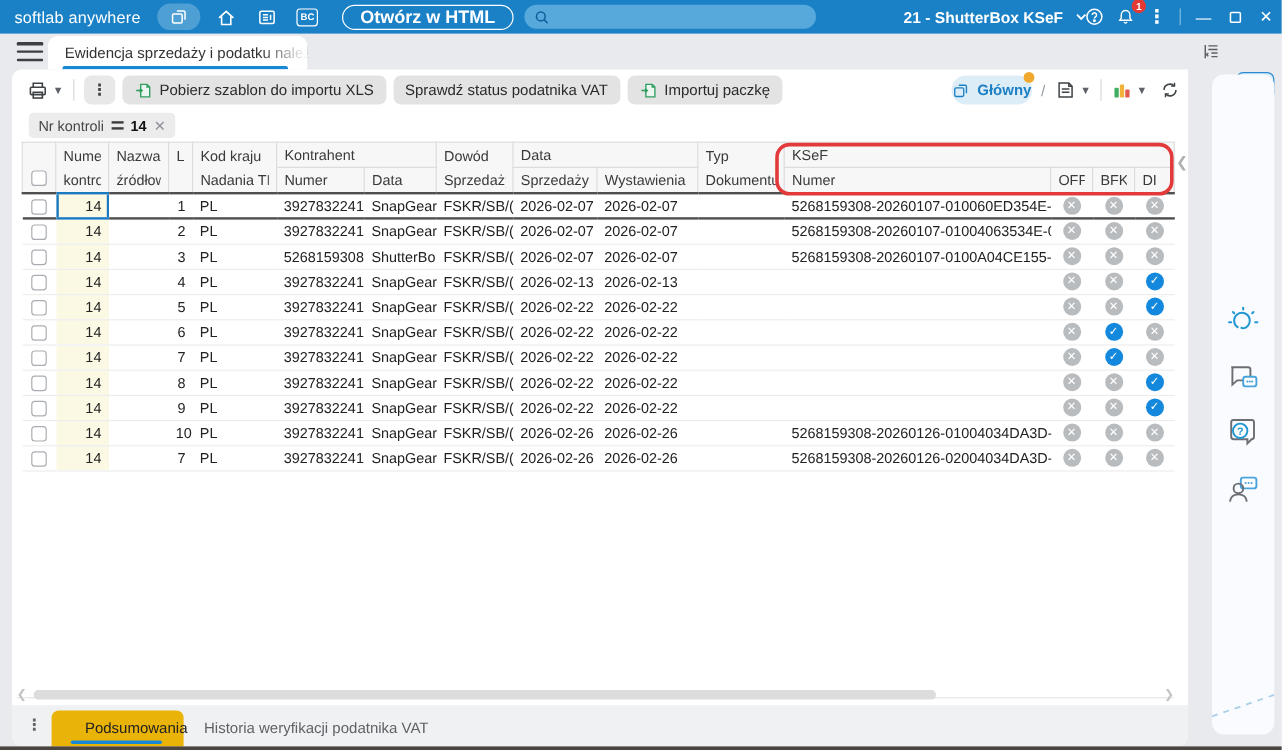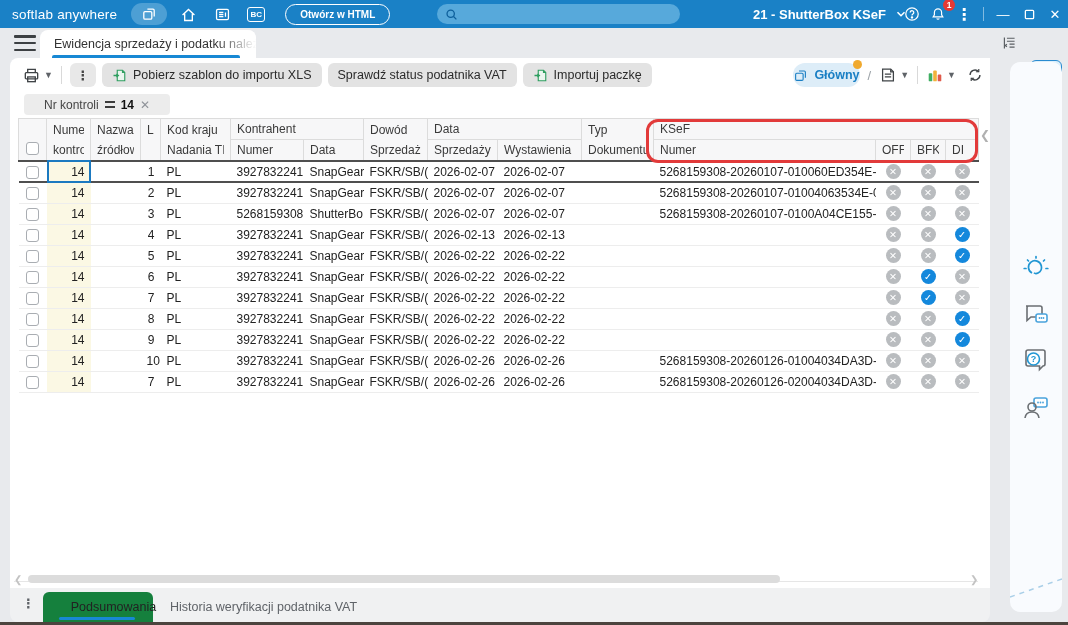--- a/index.html
+++ b/index.html
@@ -9,21 +9,21 @@
   
   #topbar { position:absolute; left:0; top:0; width:1068px; height:28px;
     background:#1a81c6; display:flex; align-items:center; color:#fff; }
   .brand { font-size:13.5px; margin-left:12px; letter-spacing:.2px; }
   .tb-ic { display:inline-flex; align-items:center; justify-content:center;
     width:26px; height:22px; color:#fff; }
   .tb-pill { background:#4d9fd4; border-radius:12px; width:36px; margin-left:14px; }
   .bc-box { border:1.5px solid #fff; border-radius:3px; font-size:8px; font-weight:bold;
     width:18px; height:15px; display:flex; align-items:center; justify-content:center; }
   .open-html { border:1.5px solid #fff; border-radius:13px; height:21px; padding:0 14px;
-    font-size:10px; font-weight:bold; display:flex; align-items:center; margin-left:16px;
+    font-size:15px; font-weight:bold; display:flex; align-items:center; margin-left:16px;
     background:transparent; color:#fff; }
   #search { position:absolute; left:437px; top:4px; width:243px; height:20px;
     background:#57a9db; border-radius:10px; display:flex; align-items:center; padding:0 8px; }
   #search input { border:none; background:transparent; outline:none; font-size:12px;
     color:#0d5f9b; width:200px; font-family:inherit; }
   #search input::placeholder { color:#0d5f9b; opacity:1; }
   .company { position:absolute; left:753px; top:0; height:28px; display:flex;
     align-items:center; font-size:13px; font-weight:bold; color:#fff; }
   .tb-right { position:absolute; right:0; top:0; height:28px; display:flex; align-items:center; }
   .winbtn { width:26px; height:28px; display:flex; align-items:center; justify-content:center;
@@ -69,21 +69,21 @@
   .view-pill { position:relative; background:#ddedf8; border-radius:13px; height:24px;
     padding:0 0; display:flex; align-items:center; gap:6px; color:#1a7fc4;
     font-size:12.5px; font-weight:bold; }
   .view-dot { position:absolute; right:-2px; top:-3px; width:9px; height:9px;
     border-radius:50%; background:#f0a92e; }
   .slash { color:#9aa0a6; font-size:13px; margin:0 8px; }
 
   
   #filterrow { position:absolute; left:10px; top:93px; width:980px; height:24px; }
   .chip { position:absolute; left:14px; top:1px; height:21px; background:#ececec;
-    border-radius:4px; display:flex; align-items:center; padding:0 20px; gap:6px;
+    border-radius:4px; display:flex; align-items:center; padding:0 8px; gap:6px;
     font-size:12px; color:#454545; }
   .chip b { color:#111; }
   .chip .x { color:#8f9399; font-size:12px; }
   .eq { display:inline-flex; flex-direction:column; gap:3px; }
   .eq i { display:block; width:10px; height:2px; background:#3c3c3c; }
 
   
   #grid { position:absolute; left:18px; top:118px; width:960px; }
   table { border-collapse:collapse; table-layout:fixed; width:960px; font-size:12px; }
   thead th { background:#f7f7f8; color:#3a3a3a; font-weight:normal; text-align:left;
@@ -113,21 +113,21 @@
   .hs-track { position:absolute; left:14px; top:581px; width:964px; height:1px; background:#e6e6e6; }
   .hs-thumb { position:absolute; left:28px; top:575px; width:752px; height:8px;
     background:#dcdcdc; border-radius:4px; }
   .hs-arrow { position:absolute; top:574px; color:#c3c3c3; font-size:10px; }
 
   
   #bottombar { position:absolute; left:10px; top:588px; width:980px; height:34px;
     background:#f0f1f2; border-radius:0 0 8px 8px; }
   .bb-kebab { position:absolute; left:12px; top:8px; color:#5f6368; font-size:13px; font-weight:bold; }
   .btab-active { position:absolute; left:33px; top:4px; width:110px; height:30px;
-    background:#15803d; border-radius:6px 6px 0 0; display:flex; align-items:center;
+    background:#eab308; border-radius:6px 6px 0 0; display:flex; align-items:center;
     justify-content:center; font-size:12.5px; color:#222;padding-left:31px; }
   .btab-active .u { position:absolute; left:16px; bottom:2px; width:76px; height:3px;
     background:#1788d4; border-radius:2px; }
   .btab { position:absolute; left:150px; top:4px; height:30px; display:flex;
     align-items:center; font-size:12.5px; color:#5f6368; padding:0 10px; }
 
   
   #sidebar { position:absolute; left:1010px; top:62px; width:52px; height:550px;
     background:#f9fbfe; border-radius:10px; overflow:hidden; }
   .sb-ic { position:absolute; left:50%; transform:translateX(-50%); }

